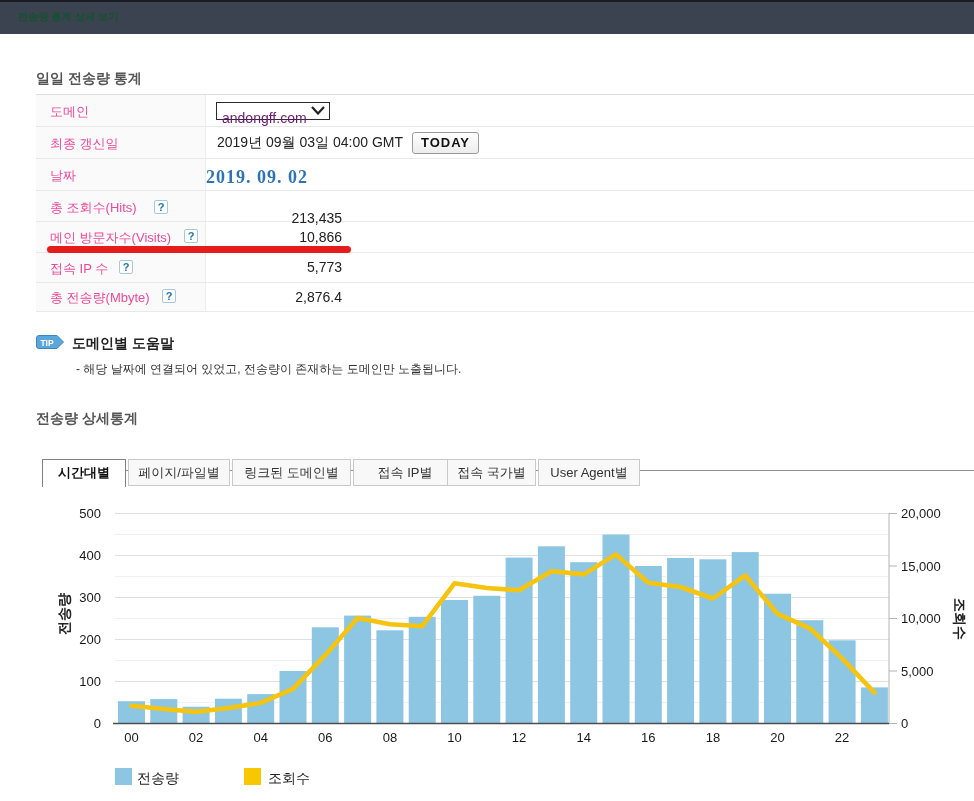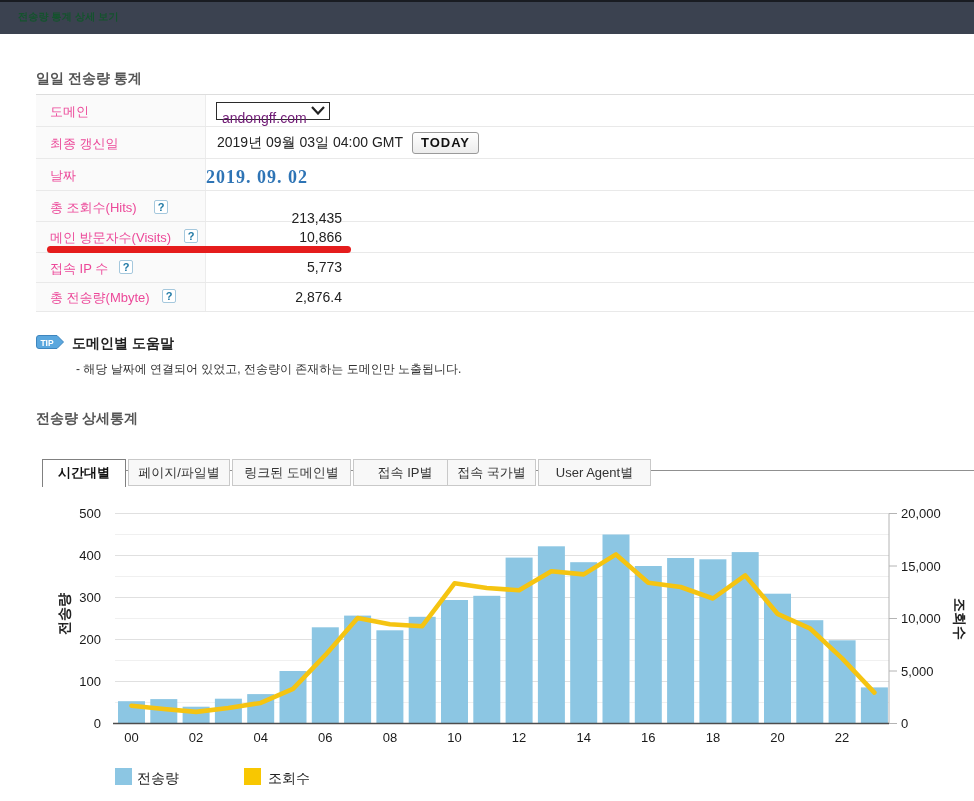--- a/index.html
+++ b/index.html
@@ -87,21 +87,21 @@
   <style>
     .tab{position:absolute;top:443px;height:27px;box-sizing:border-box;background:#f8f8f8;
          border:1px solid #c9c9c9;font-size:13px;color:#333;text-align:center;line-height:26px;margin-top:16px;}
   </style>
   <div class="abs" style="left:125px;top:470px;width:849px;height:1px;background:#909090;"></div>
   <div class="tab" style="left:42px;width:84px;height:28px;background:#fff;border:1px solid #808080;border-bottom:none;font-weight:bold;color:#111;">시간대별</div>
   <div class="tab" style="left:128px;width:102px;">페이지/파일별</div>
   <div class="tab" style="left:232px;width:119px;">링크된 도메인별</div>
   <div class="tab" style="left:353px;width:104px;">접속 IP별</div>
   <div class="tab" style="left:447px;width:89px;">접속 국가별</div>
-  <div class="tab" style="left:538px;width:113px;">User Agent별</div>
+  <div class="tab" style="left:538px;width:102px;">User Agent별</div>
 
   <svg class="abs" style="left:0;top:495px;" width="974" height="275" viewBox="0 0 974 275" font-family="Liberation Sans" font-size="13px">
 
     <g id="grid">
     <line x1="115.0" y1="207.5" x2="889.0" y2="207.5" stroke="#f0f0f0" stroke-width="1"></line>
     <line x1="115.0" y1="165.5" x2="889.0" y2="165.5" stroke="#f0f0f0" stroke-width="1"></line>
     <line x1="115.0" y1="123.5" x2="889.0" y2="123.5" stroke="#f0f0f0" stroke-width="1"></line>
     <line x1="115.0" y1="81.5" x2="889.0" y2="81.5" stroke="#f0f0f0" stroke-width="1"></line>
     <line x1="115.0" y1="39.5" x2="889.0" y2="39.5" stroke="#f0f0f0" stroke-width="1"></line>
     <line x1="115.0" y1="186.5" x2="889.0" y2="186.5" stroke="#e0e0e0" stroke-width="1"></line>

